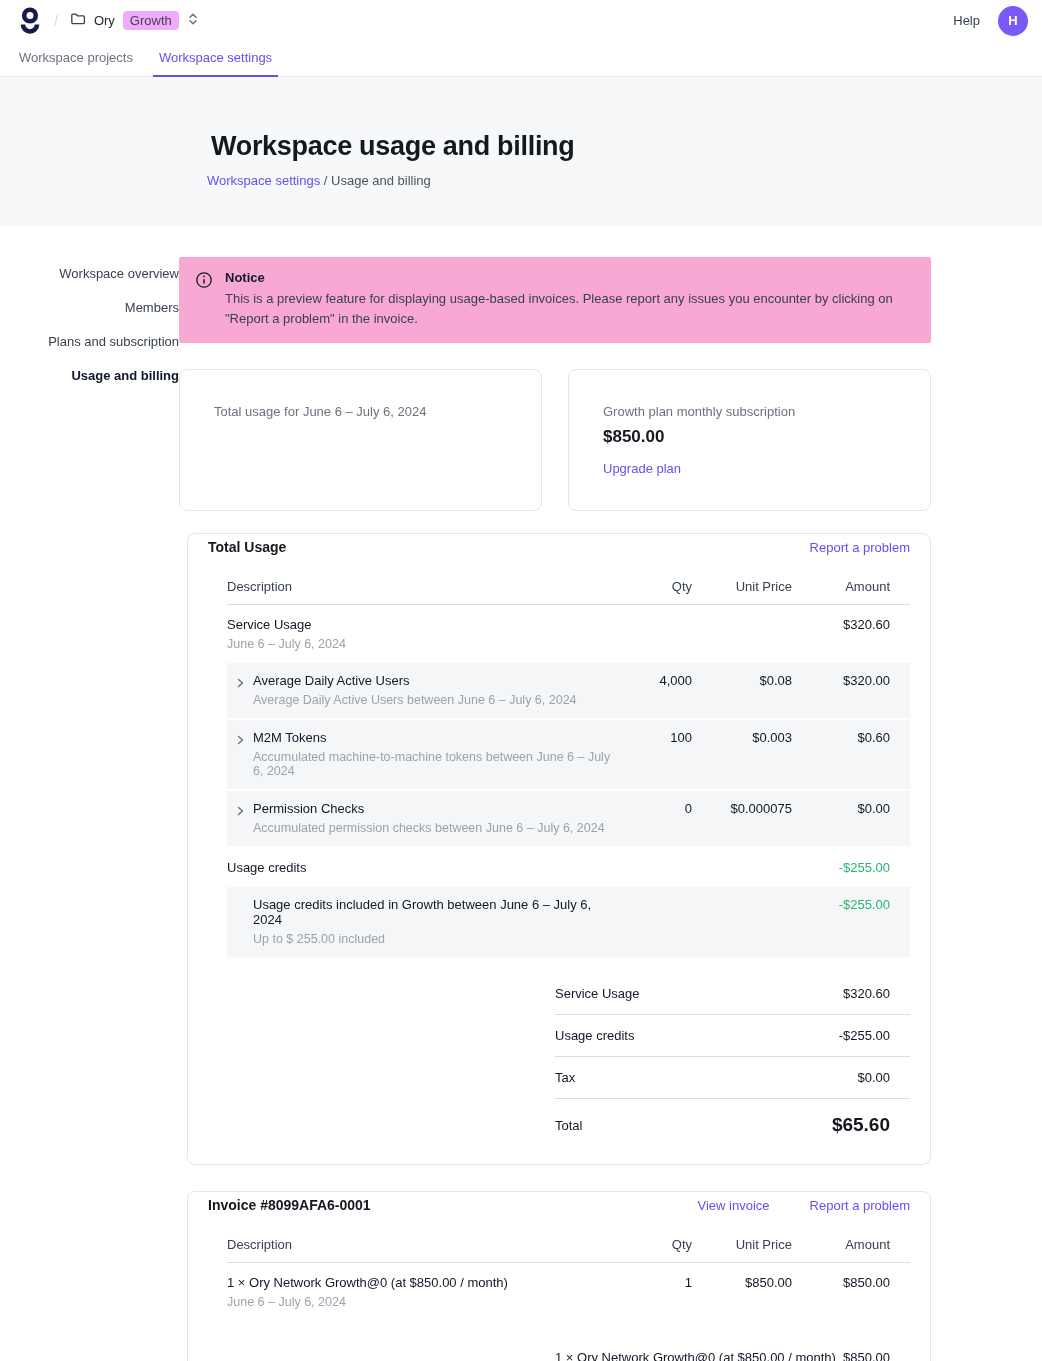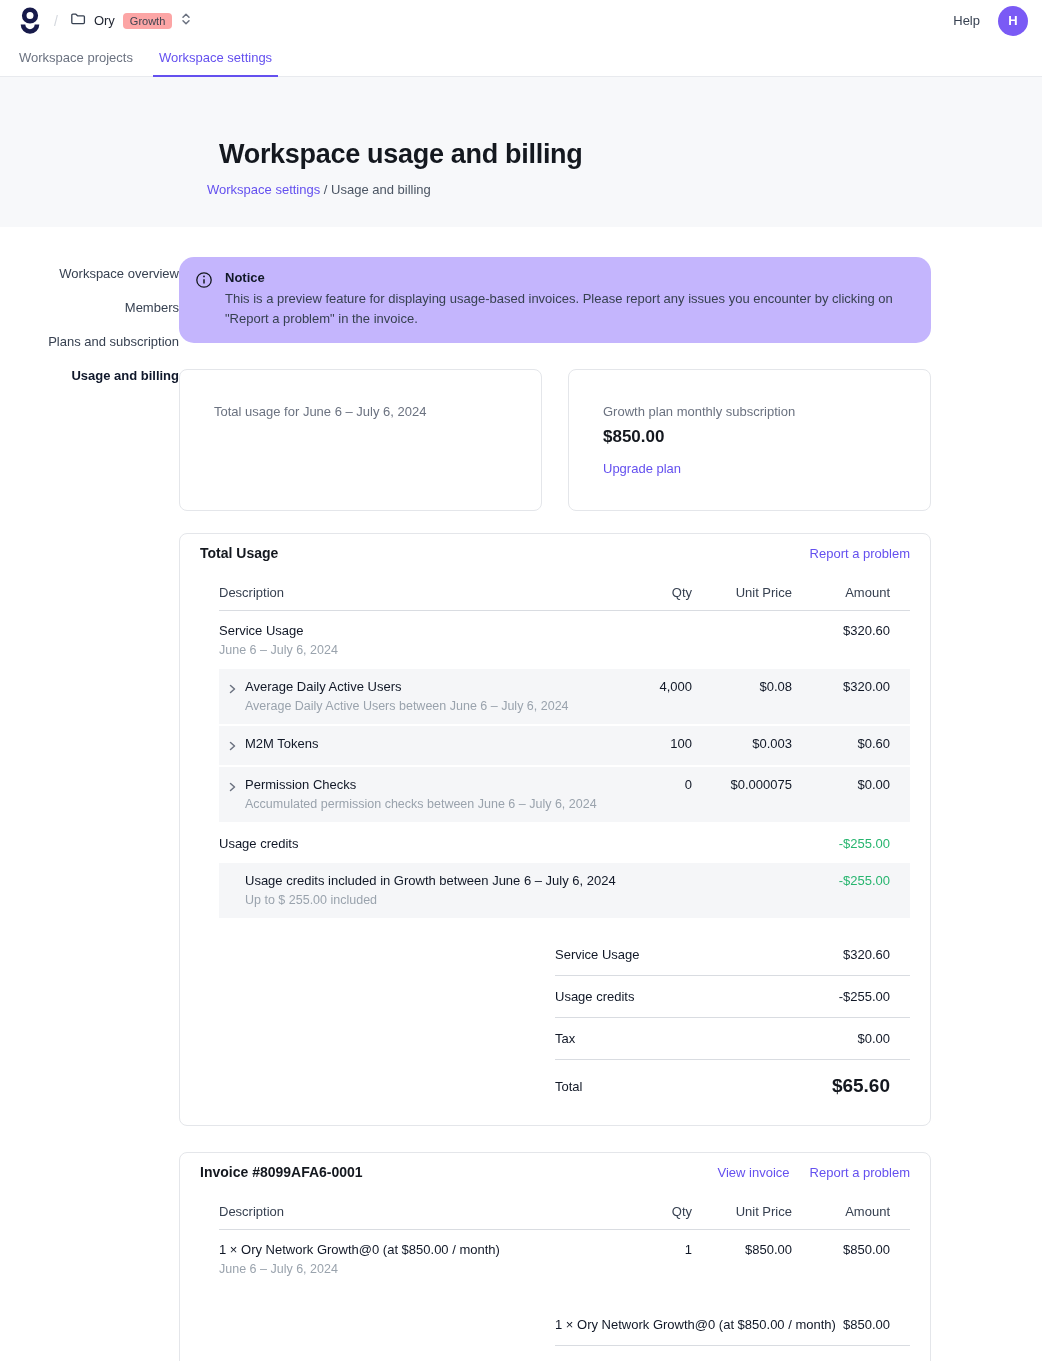--- a/index.html
+++ b/index.html
@@ -18,64 +18,64 @@
     font-family:"Liberation Sans","DejaVu Sans",sans-serif;font-size:13px;
   }
   .link{color:var(--accent);cursor:pointer;}
 
   
   .topbar{height:41px;display:flex;align-items:center;padding:0 14px 0 18px;gap:12px;}
   .logo{display:flex;align-items:center;cursor:pointer;}
   .crumb-sep{color:#d4d8de;font-size:14px;}
   .ws-switch{display:flex;align-items:center;gap:8px;cursor:pointer;}
   .ws-name{font-weight:500;color:#1f2430;}
-  .badge{background:#fca5a5;color:#3f4450;border-radius:4px;padding:2px 7px;font-size:11px;font-weight:500;}
+  .badge{background:#f0abfc;color:#3f4450;border-radius:4px;padding:2px 7px;font-size:13px;font-weight:500;}
   .topbar-right{margin-left:auto;display:flex;align-items:center;gap:18px;}
   .help{color:#374151;cursor:pointer;}
   .avatar{width:30px;height:30px;border-radius:50%;background:#7a5af5;color:#fff;display:flex;align-items:center;justify-content:center;font-weight:700;font-size:13px;cursor:pointer;}
 
   
   .tabs{display:flex;padding-left:13px;border-bottom:1px solid #e8eaee;background:#fff;}
   .tab{padding:9px 6px 11px;margin-right:14px;color:var(--muted);position:relative;cursor:pointer;}
   .tab.active{color:var(--accent);}
   .tab.active::after{content:"";position:absolute;left:0;right:0;bottom:-1px;height:2px;background:var(--accent);}
 
   
   .page-head{background:#f7f8fa;height:150px;padding:50px 40px 0 207px;}
-  .page-title{margin:12px;font-size:27px;font-weight:700;letter-spacing:-0.3px;color:#14181f;}
+  .page-title{margin:4px;font-size:27px;font-weight:700;letter-spacing:-0.3px;color:#14181f;}
   .crumbs{margin-top:11px;color:#4b5563;}
   .crumbs .rest{color:#4b5563;}
 
   
   .layout{display:flex;align-items:flex-start;}
   .sidenav{flex:none;width:179px;padding:36px 0 0 16px;text-align:right;}
   .nav-item{margin-bottom:13px;padding:3px 0;color:#374151;cursor:pointer;}
   .nav-item.active{font-weight:700;color:#0f172a;}
   .main{flex:none;width:752px;padding:30px 0 16px;}
 
   
-  .notice{background:#c4b5fd;border-radius:15px;padding:13px 16px 14px;display:flex;gap:12px;}
+  .notice{background:#f9a8d4;border-radius:2px;padding:13px 16px 14px;display:flex;gap:12px;}
   .notice-icon{flex:none;margin-top:1px;}
   .notice-title{font-weight:700;margin-bottom:4px;}
   .notice-body{color:#374151;line-height:1.55;max-width:690px;}
 
   
   .cards{display:flex;gap:26px;margin-top:26px;}
   .scard{flex:1;border:1px solid var(--border);border-radius:8px;padding:34px;min-height:108px;}
   .scard-label{color:var(--muted);}
   .scard-amount{margin-top:8px;font-size:17px;font-weight:600;color:#14181f;}
   .scard-amount .green{font-weight:600;}
   .scard .link{display:inline-block;margin-top:14px;}
 
   
-  .panel{border:1px solid var(--border);border-radius:8px;margin-top:22px;padding:8px 20px 26px;}
+  .panel{border:1px solid var(--border);border-radius:8px;margin-top:22px;padding:2px 20px 26px;margin-left:8px;}
   .panel + .panel{margin-top:26px;}
   .panel-head{display:flex;justify-content:space-between;align-items:center;padding:3px 0 15px;}
   .panel-title{font-size:14px;font-weight:700;color:#14181f;}
-  .panel-links{display:flex;gap:20px;}
+  .panel-links{display:flex;gap:40px;}
 
   
   .table{margin-left:19px;}
   .grid{display:grid;grid-template-columns:1fr 64px 90px 88px;column-gap:10px;}
   .num{text-align:right;white-space:nowrap;}
   .thead{padding:9px 20px 10px 0;border-bottom:1px solid var(--line);color:#374151;font-weight:500;}
   .row{padding:12px 20px 12px 0;align-items:start;}
   .row .title{color:var(--ink);}
   .row .sub{color:var(--faint);font-size:12.5px;margin-top:5px;}
   .stripe{background:var(--stripe);margin-bottom:2px;padding:10px 20px 11px 8px;}
@@ -213,20 +213,21 @@
 
         <div class="grid row stripe">
           <div class="desc-flex">
             <span class="chev">
               <svg width="10" height="10" viewBox="0 0 10 10" fill="none" stroke="#6b7280" stroke-width="1.5" stroke-linecap="round" stroke-linejoin="round">
                   <path d="M3.5 1.5L7.5 5 3.5 8.5"></path>
                 </svg>
             </span>
             <div>
               <div class="title">M2M Tokens</div>
+              <div class="sub">Accumulated machine-to-machine tokens between June 6 – July 6, 2024</div>
             </div>
           </div>
           <span class="num">100</span>
           <span class="num">$0.003</span>
           <span class="num">$0.60</span>
         </div>
 
         <div class="grid row stripe">
           <div class="desc-flex">
             <span class="chev">

